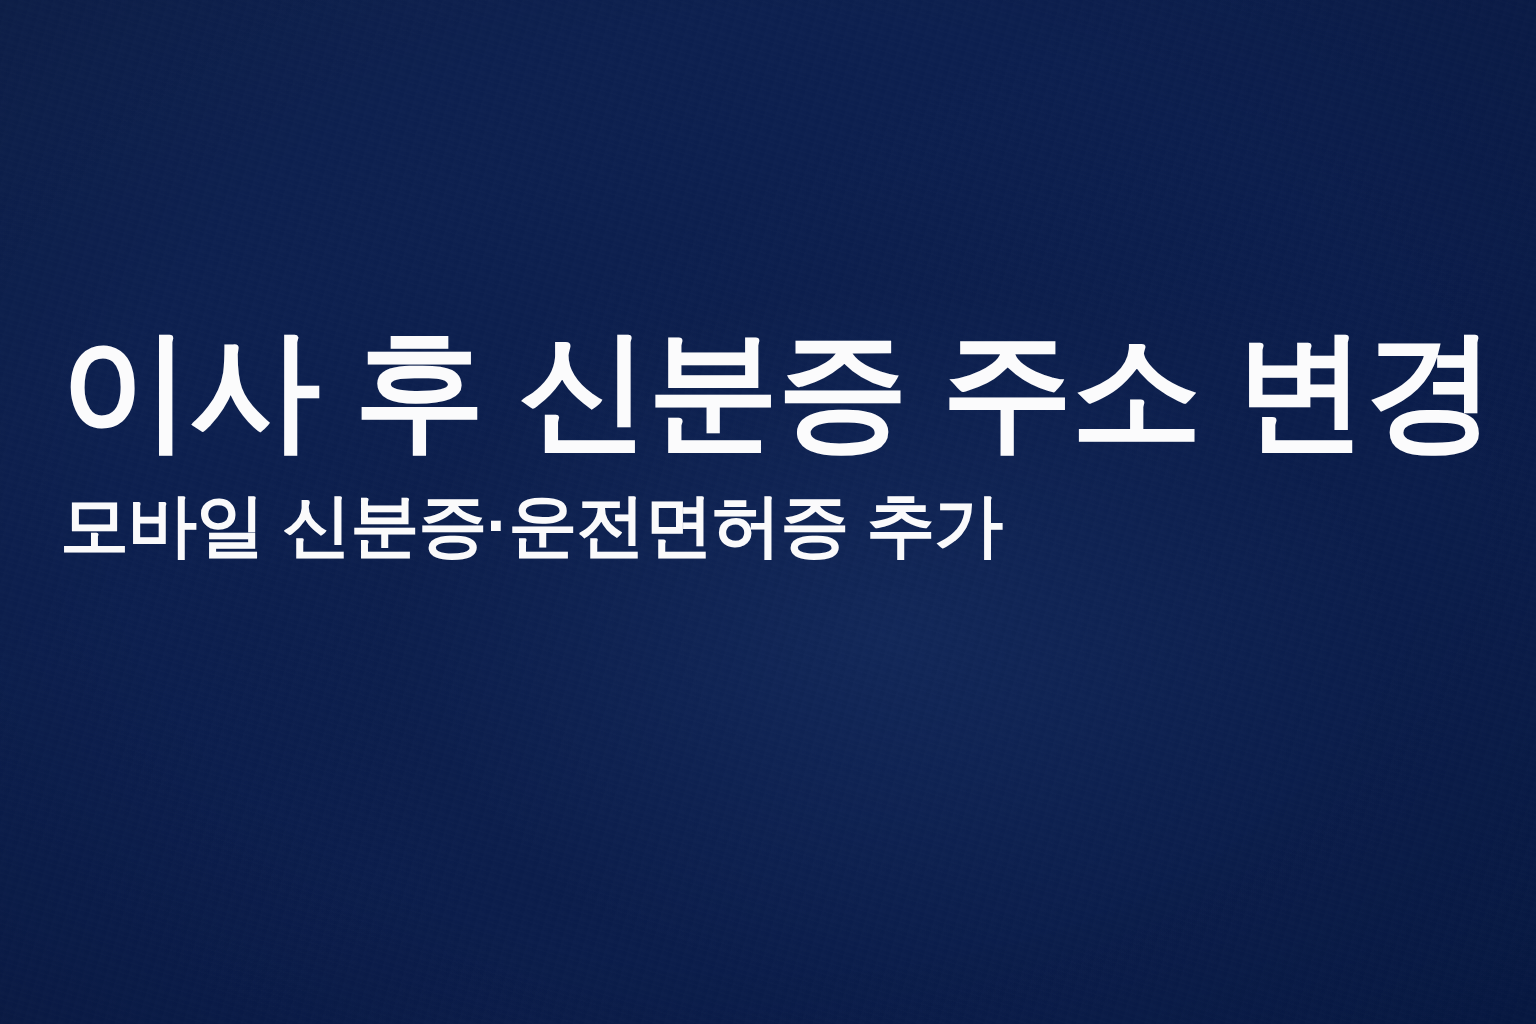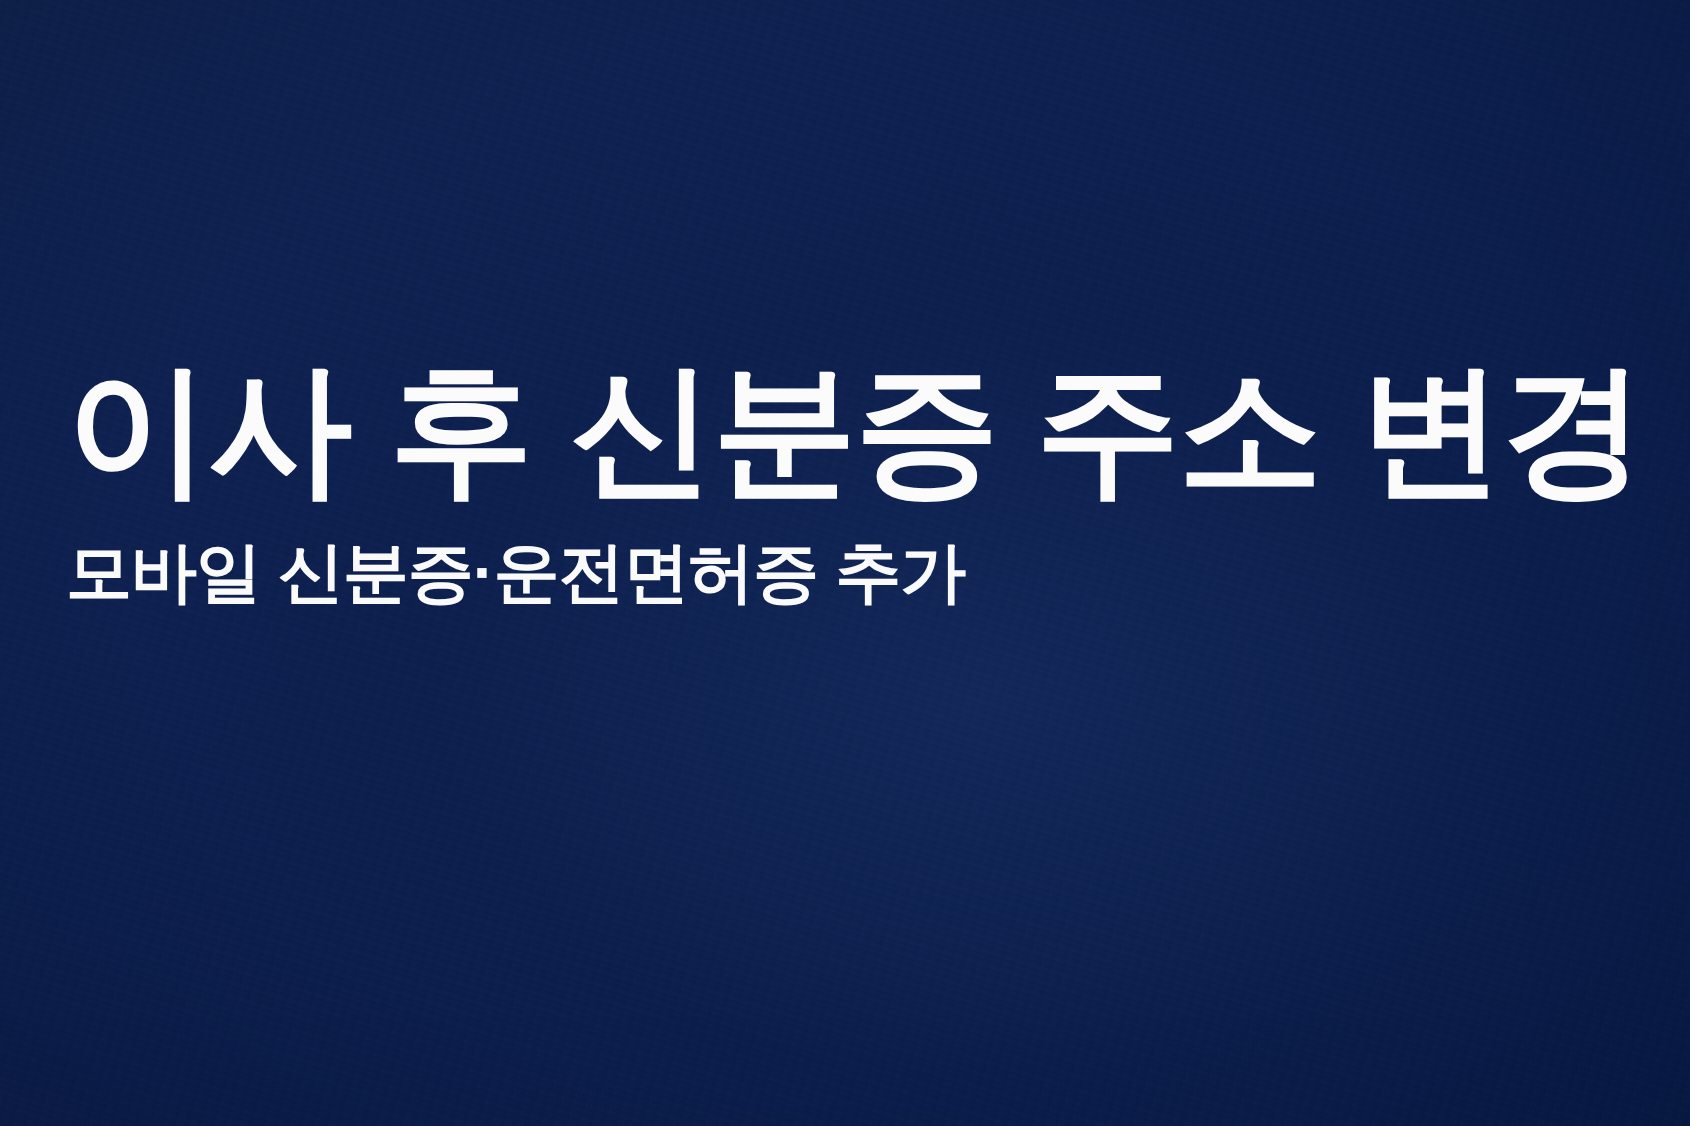--- a/index.html
+++ b/index.html
@@ -94,21 +94,21 @@
     letter-spacing: -1.5px;
     white-space: nowrap;
     -webkit-font-smoothing: antialiased;
   }
 
   .subheadline {
     margin: 0;
     padding-top: 36px;
     color: #fafafb;
     font-family: "Liberation Sans", "DejaVu Sans", sans-serif;
-    font-size: 60px;
+    font-size: 69px;
     font-weight: 700;
     line-height: 1.0;
     letter-spacing: -1px;
     white-space: nowrap;
     -webkit-font-smoothing: antialiased;
   }
 </style>
 </head>
 <body>
 

